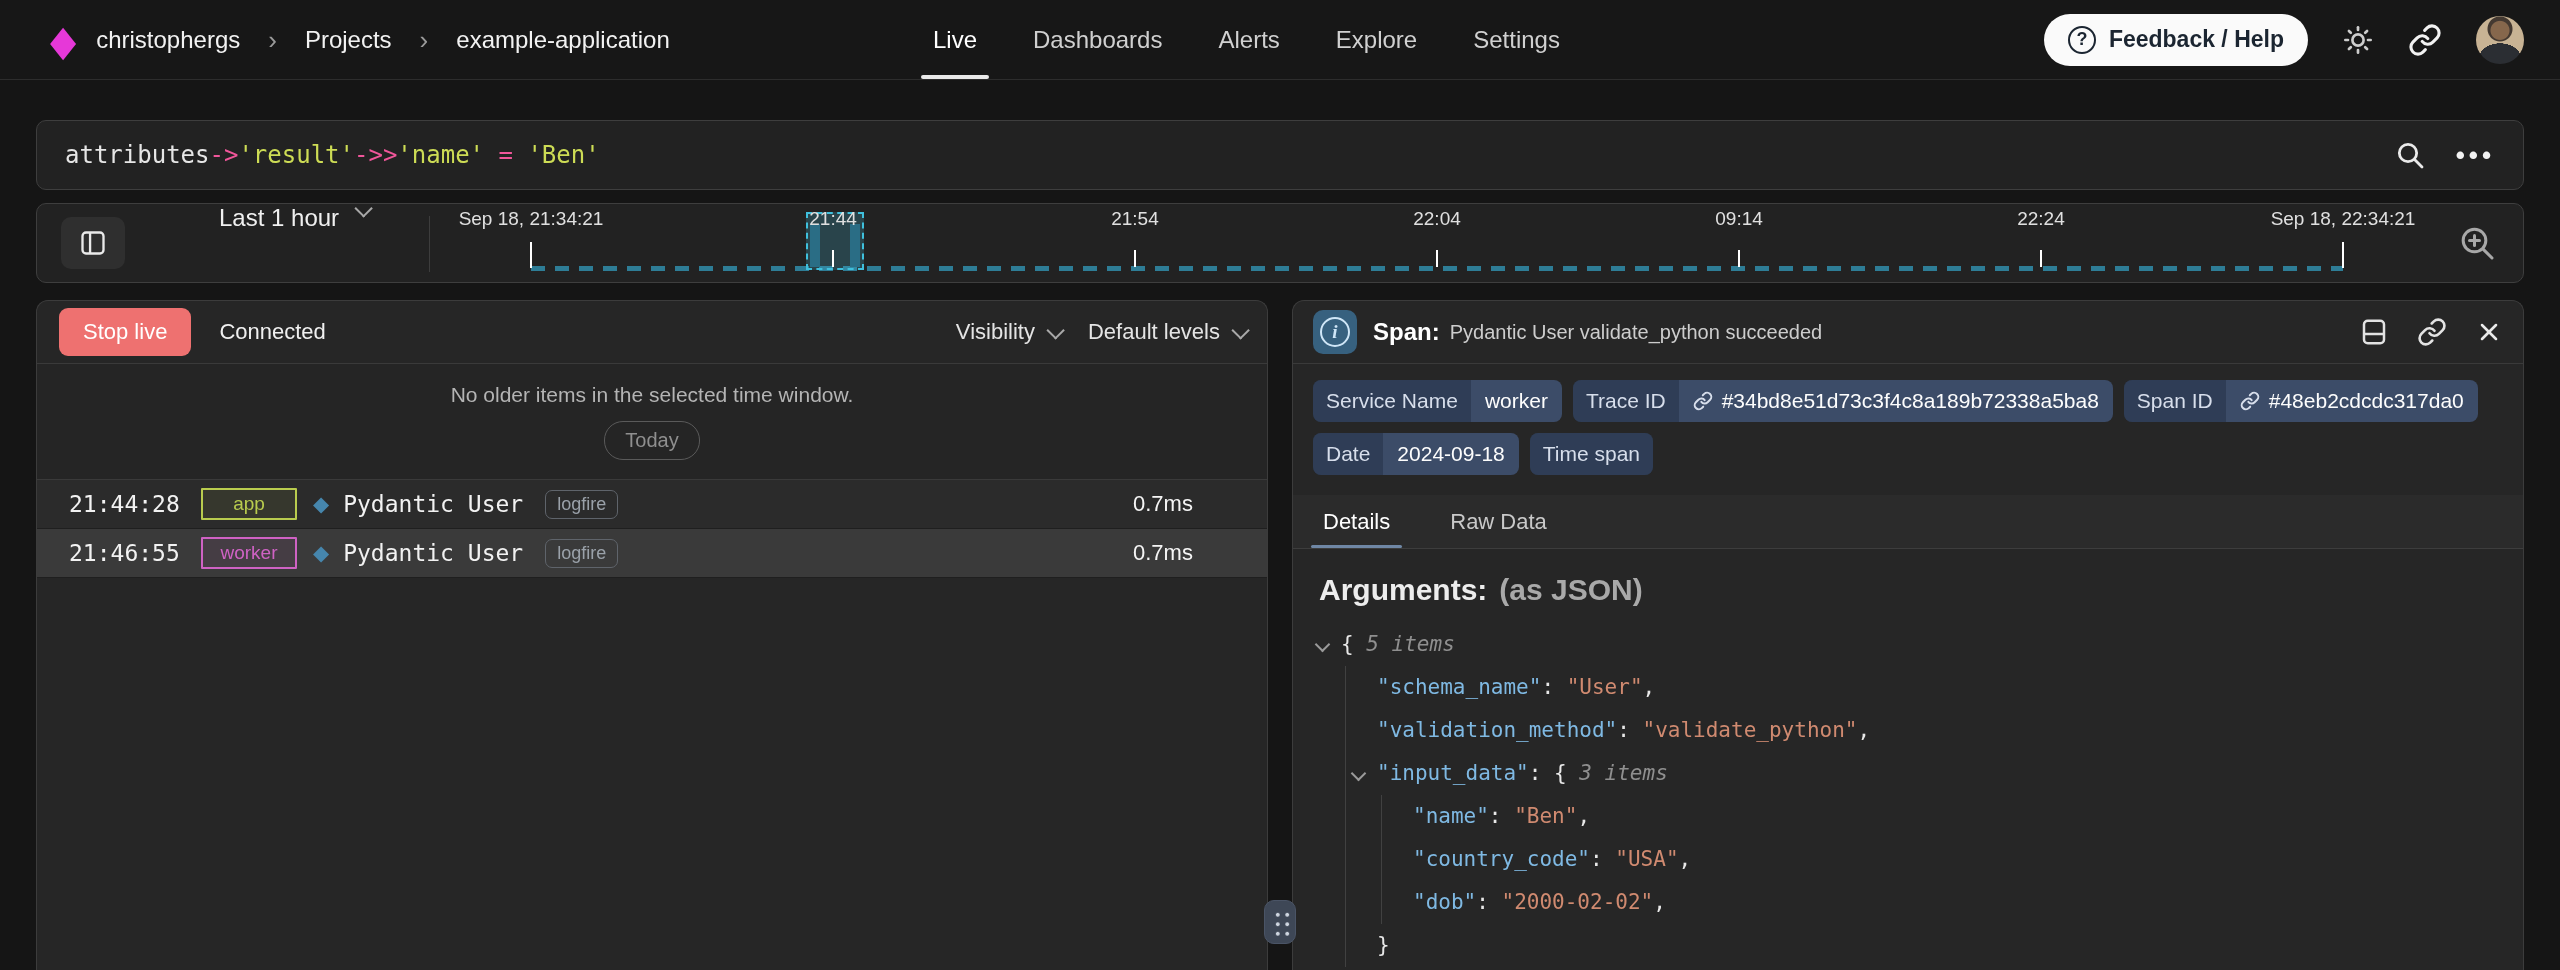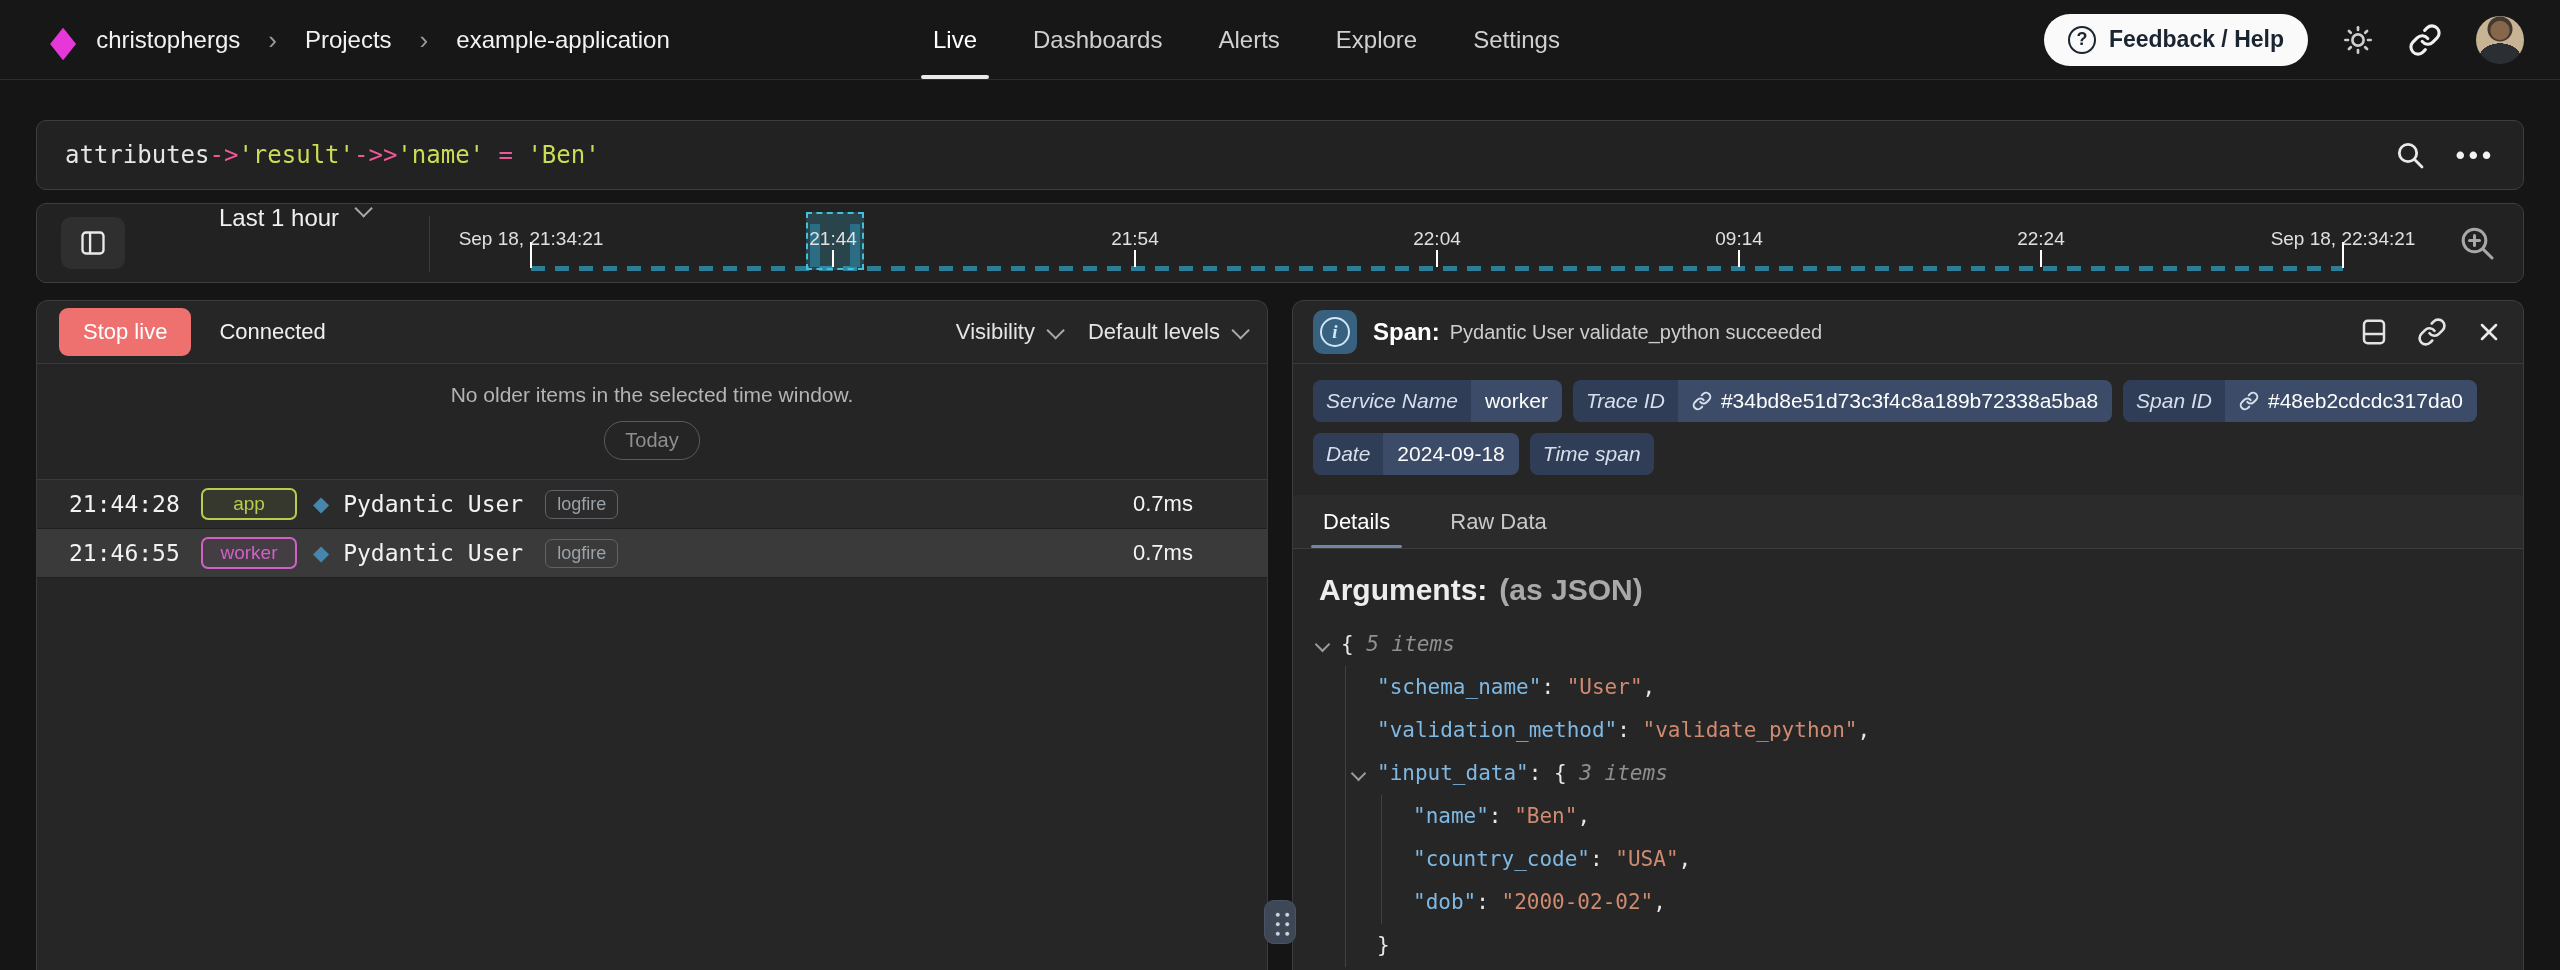--- a/index.html
+++ b/index.html
@@ -33,21 +33,21 @@
   .q-plain{color:#e6e6e6;} .q-op{color:#f0569a;} .q-str{color:#cddc55;}
   .q-icons{display:flex;align-items:center;gap:30px;}
   .dots{color:#f2f2f2;font-size:26px;letter-spacing:4px;font-weight:700;cursor:pointer;line-height:0.4;}
 
   
   .timebar{position:absolute;left:36px;top:203px;width:2488px;height:80px;background:#222222;border:1px solid #3e3e3e;border-radius:10px;box-sizing:border-box;}
   .tb-toggle{position:absolute;left:24px;top:13px;width:64px;height:52px;background:#2f2f2f;border-radius:10px;display:flex;align-items:center;justify-content:center;cursor:pointer;}
   .tb-range{position:absolute;left:182px;top:0;height:100%;display:flex;align-items:flex-start;gap:16px;font-size:24px;color:#f0f0f0;cursor:pointer;}
   .chev{width:11px;height:11px;border-right:2.5px solid #a9a9a9;border-bottom:2.5px solid #a9a9a9;transform:rotate(45deg) translateY(-3px);display:inline-block;}
   .tb-divider{position:absolute;left:392px;top:12px;width:1px;height:56px;background:#3d3d3d;}
-  .t-label{position:absolute;top:24px;transform:translateX(-50%);font-size:19px;color:#e0e0e0;white-space:nowrap;}
+  .t-label{position:absolute;top:4px;transform:translateX(-50%);font-size:19px;color:#e0e0e0;white-space:nowrap;}
   .t-tick{position:absolute;width:2px;background:#ffffff;transform:translateX(-50%);}
   .t-dashes{position:absolute;left:494px;top:62px;width:1812px;height:5px;
      background:repeating-linear-gradient(90deg,#2e7d96 0 14px,transparent 14px 24px);}
   .t-select{position:absolute;left:769px;top:8px;width:58px;height:58px;border:2px dashed #3fc0dd;background:rgba(63,170,200,0.25);box-sizing:border-box;cursor:grab;}
   .t-select .sbar{position:absolute;top:10px;bottom:1px;width:10px;background:#2a6d85;}
   .tb-zoom{position:absolute;right:26px;top:50%;transform:translateY(-50%);cursor:pointer;}
 
   
   .panel{position:absolute;top:300px;height:670px;background:#262626;border:1px solid #3c3c3c;border-bottom:none;border-radius:12px 12px 0 0;box-sizing:border-box;overflow:hidden;}
   .panel.left{left:36px;width:1232px;}
@@ -58,38 +58,38 @@
   .stop-btn{background:#ee7170;color:#fff;font-size:22px;padding:11px 24px;border-radius:9px;cursor:pointer;}
   .conn{font-size:22px;color:#f0f0f0;}
   .lp-header .spacer{flex:1;}
   .ddl{display:flex;align-items:center;gap:12px;font-size:22px;color:#e4e4e4;cursor:pointer;}
   .notice{height:115px;border-bottom:1px solid #3a3a3a;background:#252525;display:flex;flex-direction:column;align-items:center;justify-content:center;gap:14px;}
   .notice-msg{font-size:21px;color:#b4b4b4;}
   .today{border:1px solid #5a5a5a;border-radius:19px;padding:7px 20px;font-size:20px;color:#8f8f8f;cursor:pointer;}
   .row{height:48px;display:flex;align-items:center;background:#2b2b2b;border-bottom:1px solid #1f1f1f;cursor:pointer;}
   .row.selected{background:#3a3a3a;}
   .r-time{font-family:"DejaVu Sans Mono",monospace;font-size:23px;color:#f2f2f2;margin-left:32px;width:122px;}
-  .r-badge{width:96px;text-align:center;font-size:19px;border:2px solid;border-radius:7px;padding:3px 0;margin-left:10px;box-sizing:border-box;}
+  .r-badge{width:96px;text-align:center;font-size:19px;border:2px solid;border-radius:1px;padding:3px 0;margin-left:10px;box-sizing:border-box;}
   .r-diamond{color:#4686ad;font-size:21px;margin-left:16px;}
   .r-title{font-family:"DejaVu Sans Mono",monospace;font-size:23px;color:#f2f2f2;margin-left:14px;}
   .r-tag{border:1.5px solid #5f646b;border-radius:7px;color:#9aa1a9;font-size:18px;padding:3px 11px;margin-left:22px;}
   .r-track{flex:1;margin:0 18px;}
   .r-bar{height:18px;border-radius:9px;background:#3d6781;width:100%;}
   .r-dur{width:100px;margin-right:34px;font-size:22px;color:#f5f5f5;}
 
   
   .rp-header{height:62px;display:flex;align-items:center;padding:0 20px;border-bottom:1px solid #3a3a3a;gap:16px;}
   .info-ic{width:44px;height:44px;border-radius:10px;background:#37617f;display:flex;align-items:center;justify-content:center;}
   .info-circle{width:30px;height:30px;border:2.5px solid #cfe6f7;border-radius:50%;color:#cfe6f7;font-size:19px;font-style:italic;font-weight:700;display:flex;align-items:center;justify-content:center;box-sizing:border-box;font-family:"Liberation Serif",serif;}
   .rp-kind{font-size:24px;font-weight:700;color:#ffffff;}
   .rp-title{font-size:20px;color:#cdcdcd;margin-left:-6px;}
   .rp-icons{margin-left:auto;display:flex;align-items:center;gap:28px;}
   .badges{padding:16px 20px 6px 20px;display:flex;flex-wrap:wrap;gap:11px;max-width:1180px;}
   .badge{display:flex;align-items:stretch;background:#3c4c68;border-radius:8px;overflow:hidden;font-size:21px;}
-  .b-label{font-style:italic;color:#d7deeb;background:rgba(16,24,40,0.28);padding:9px 13px;display:flex;align-items:center;}
+  .b-label{color:#d7deeb;background:rgba(16,24,40,0.28);padding:9px 13px;display:flex;align-items:center;}
   .b-value{color:#fdfdfd;padding:9px 14px;display:flex;align-items:center;gap:9px;}
   .dtabs{margin-top:14px;height:54px;background:#2b2b2b;border-bottom:1px solid #3d3d3d;display:flex;align-items:stretch;padding-left:22px;box-sizing:border-box;}
   .dtab{position:relative;display:flex;align-items:center;padding:0 8px;margin-right:44px;font-size:22px;color:#c9c9c9;cursor:pointer;}
   .dtab.active{color:#fff;}
   .dtab.active::after{content:"";position:absolute;left:-4px;right:-4px;bottom:0;height:3px;background:#6f87a5;border-radius:2px;}
   .rp-content{padding:24px 26px;}
   .args-h{display:flex;gap:12px;align-items:baseline;font-weight:700;font-size:30px;}
   .args-h .t1{color:#ededed;} .args-h .t2{color:#a9a9a9;}
   .jsonview{margin-top:16px;position:relative;font-family:"DejaVu Sans Mono",monospace;font-size:21px;}
   .jline{position:relative;height:43px;line-height:43px;white-space:pre;}

